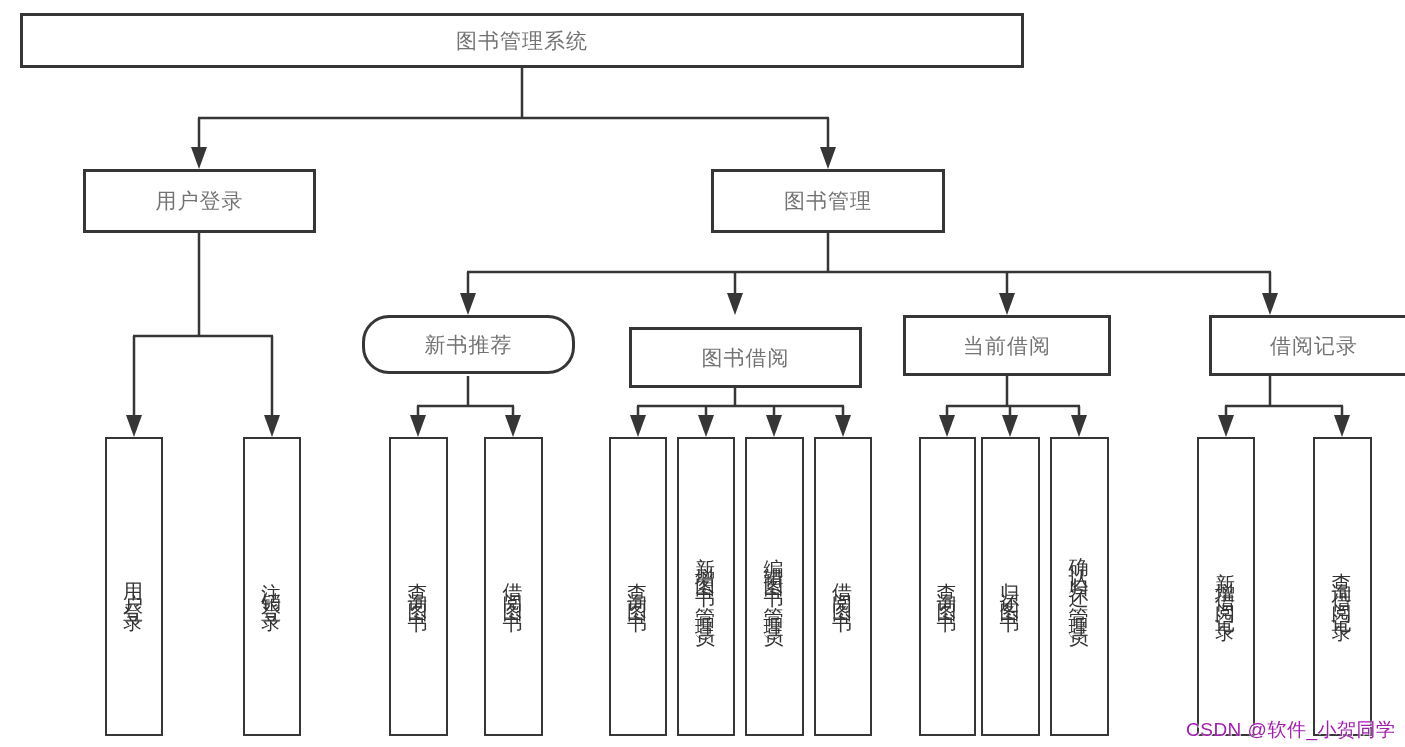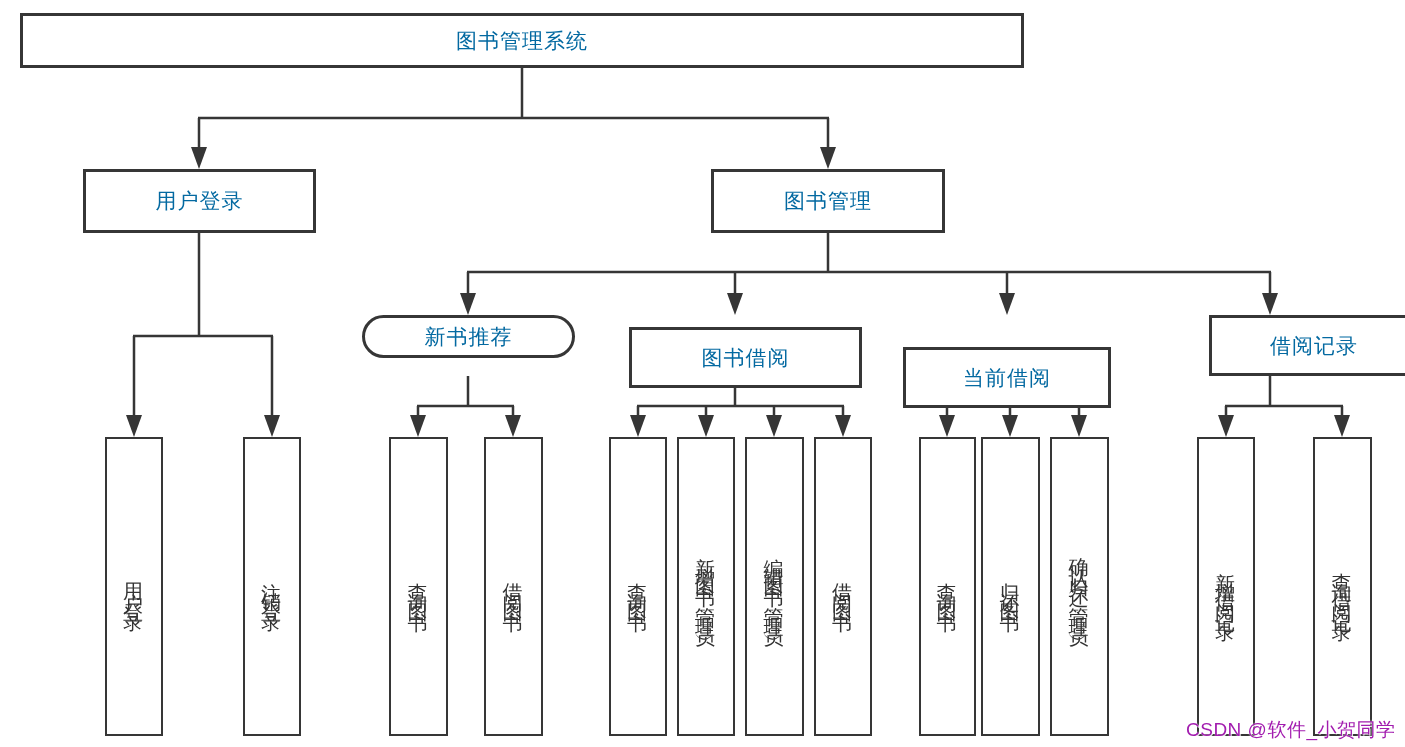--- a/index.html
+++ b/index.html
@@ -18,21 +18,21 @@
     width: 1405px; height: 747px;
     pointer-events: none;
   }
   .hnode {
     position: absolute;
     border: 3px solid #363636;
     background: #ffffff;
     display: flex;
     align-items: center;
     justify-content: center;
-    color: #0369a1;
+    color: #737373;
     font-size: 21px;
     letter-spacing: 1px;
     z-index: 2;
   }
   .leaf {
     position: absolute;
     top: 437px;
     height: 299px;
     border: 2.5px solid #363636;
     background: #ffffff;
@@ -48,23 +48,23 @@
     font-size: 20px;
     letter-spacing: 10px;
     color: #333333;
   }
   
   #root-box   { left: 20px;  top: 13px;  width: 1004px; height: 55px; }
   
   #l2-user    { left: 83px;  top: 169px; width: 233px; height: 64px; }
   #l2-book    { left: 711px; top: 169px; width: 234px; height: 64px; }
   
-  #l3-new     { left: 362px;  top: 315px; width: 213px; height: 43px; border-radius: 27px; }
+  #l3-new     { left: 362px;  top: 315px; width: 213px; height: 59px; border-radius: 27px; }
   #l3-borrow  { left: 629px;  top: 315px; width: 233px; height: 61px; margin-top: 12px; }
-  #l3-current { left: 903px;  top: 315px; width: 208px; height: 61px; margin-top: 32px; }
+  #l3-current { left: 903px;  top: 315px; width: 208px; height: 61px; }
   #l3-record  { left: 1165px; top: 315px; width: 210px; height: 61px; margin-left: 44px; }
   
   #lf-a1 { left: 105px;  width: 58px; }
   #lf-a2 { left: 243px;  width: 58px; }
   #lf-b1 { left: 389px;  width: 59px; }
   #lf-b2 { left: 484px;  width: 59px; }
   #lf-c1 { left: 609px;  width: 58px; }
   #lf-c2 { left: 677px;  width: 58px; }
   #lf-c3 { left: 745px;  width: 59px; }
   #lf-c4 { left: 814px;  width: 58px; }

